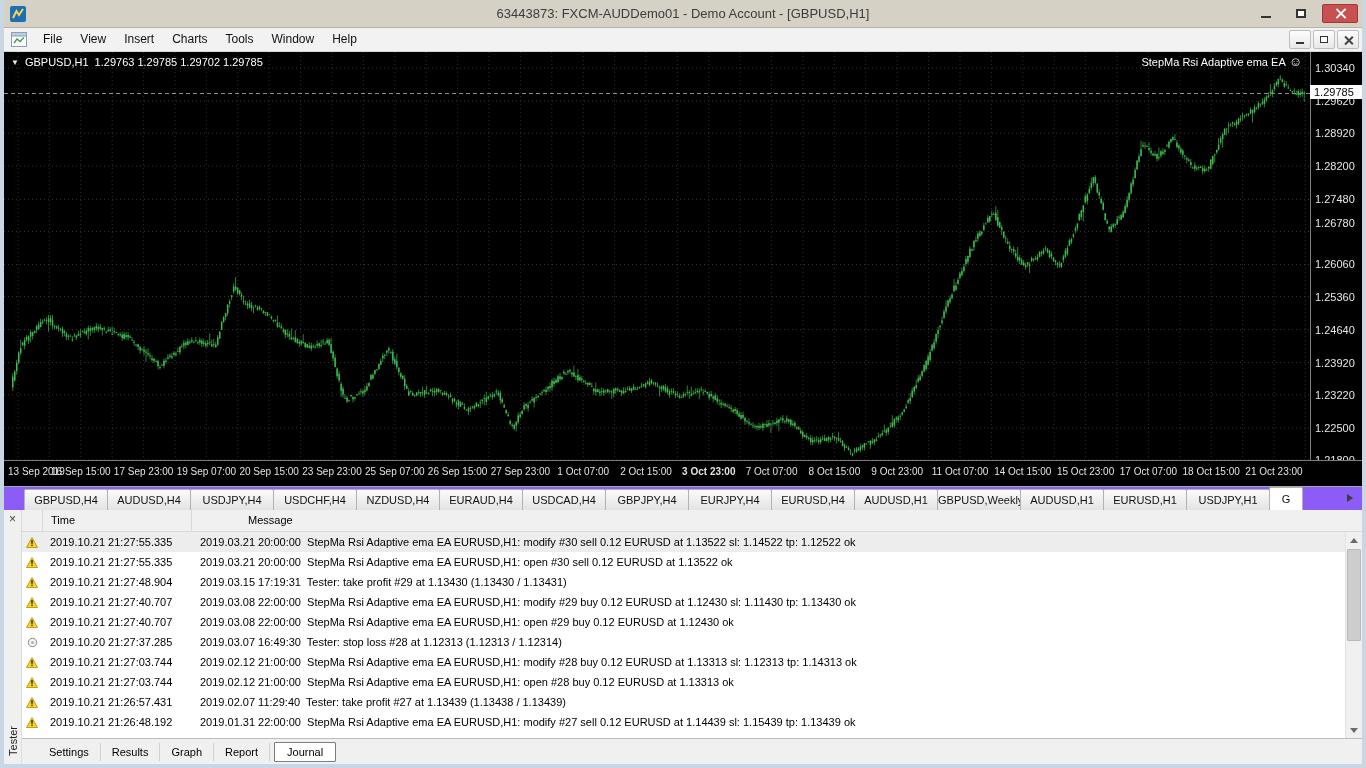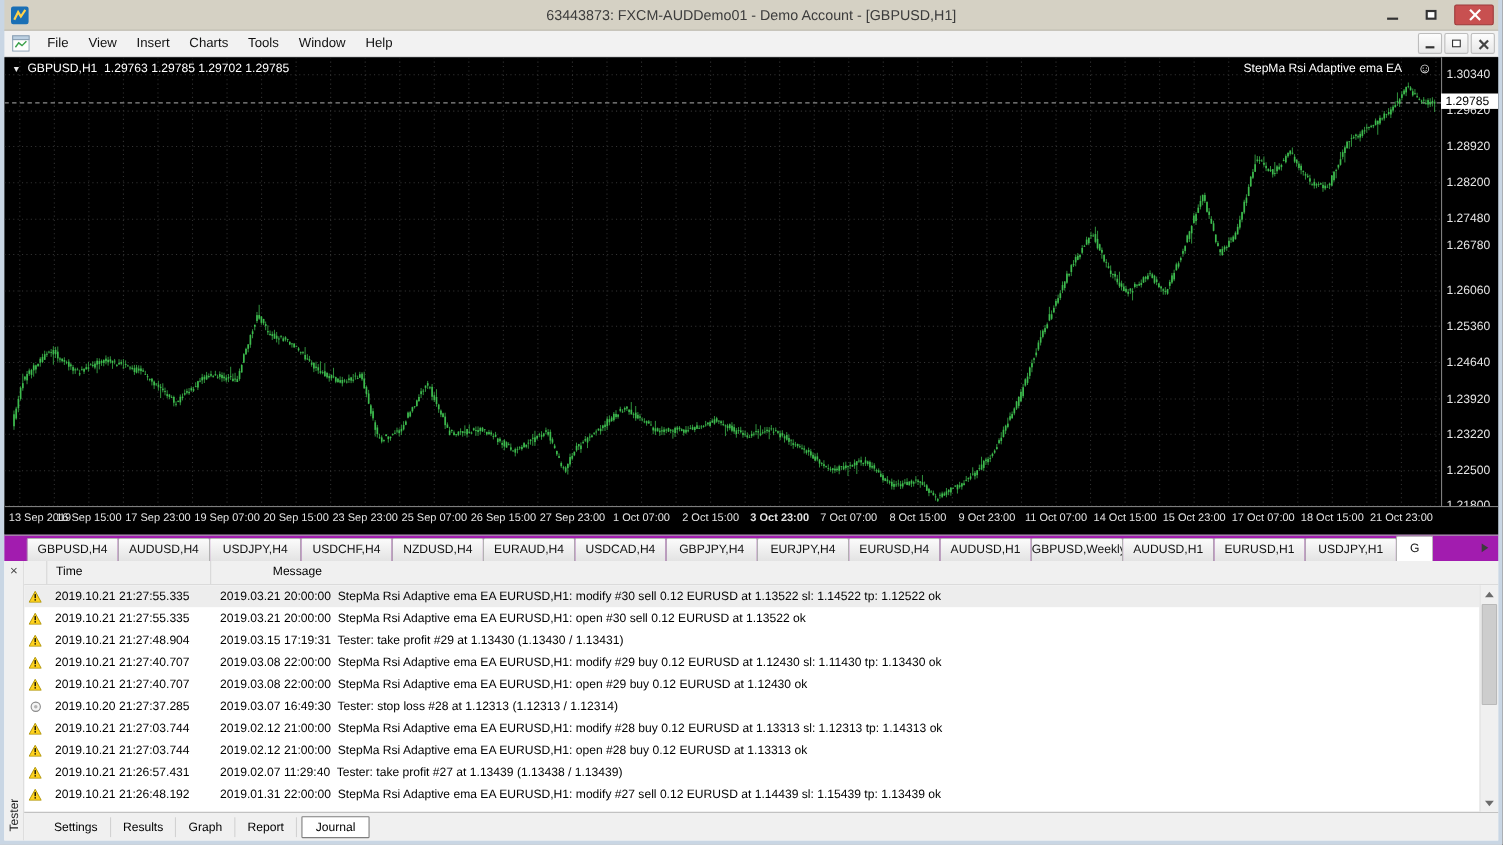--- a/index.html
+++ b/index.html
@@ -39,33 +39,33 @@
   .glyph-min.small { width:8px; height:2px; margin-top:7px; }
   .glyph-max.small { width:8px; height:7px; border-width:1.5px; }
 
   
   .chart { height:434px; background:#000; position:relative; overflow:hidden; flex:none; }
   #chart-svg { position:absolute; left:0; top:0; }
   .symbol-info { position:absolute; left:7px; top:4px; color:#fff; font-size:11px;
     display:flex; align-items:center; gap:6px; z-index:4; white-space:pre; }
   .symbol-info .dd { font-size:8px; color:#e8e8e8; }
   .ea-label { position:absolute; right:60px; top:3px; color:#fff; font-size:11px;
-    display:flex; align-items:center; gap:14px; z-index:4; }
+    display:flex; align-items:center; gap:3px; z-index:4; }
   .ea-smiley { font-size:13px; line-height:13px; }
   .price-axis { position:absolute; top:0; right:0; bottom:26px; width:52px;
     border-left:1px solid #7d7d7d; font-size:11px; color:#e6e6e6; z-index:3; background:#000; }
   .price-label { position:absolute; left:4px; white-space:nowrap; }
   .price-tag { position:absolute; right:0; width:52px; background:#fff; color:#000;
     font-size:11px; padding:1px 0 1px 4px; z-index:5; }
   .time-axis { position:absolute; left:0; right:0; bottom:0; height:26px;
     border-top:1px solid #7d7d7d; color:#e2e2e2; font-size:10px; background:#000; z-index:3; }
   .time-label { position:absolute; top:5px; white-space:nowrap; }
 
   
-  .sym-tabs { height:24px; background:#a21caf; border-top:1px solid #a8a8a8;
+  .sym-tabs { height:24px; background:#8b5cf6; border-top:1px solid #a8a8a8;
     display:flex; align-items:flex-end; padding-left:20px; position:relative; flex:none; }
   .sym-tabs-list { display:flex; align-items:flex-end; }
   .sym-tab { height:21px; line-height:20px; width:84px; text-align:center; font-size:11px;
     color:#111; background:linear-gradient(#fbfbfb,#e3e3e3); border:1px solid #b2b2b2;
     border-bottom:none; border-radius:2px 2px 0 0; margin-right:-1px; white-space:nowrap;
     overflow:hidden; cursor:default; }
   .sym-tab.active { background:#fff; height:23px; line-height:22px; width:34px; z-index:2; }
   .tab-scroll { position:absolute; right:3px; bottom:3px; width:18px; height:18px;
     display:flex; align-items:center; justify-content:center; }
   .tri-right { width:0; height:0; border-top:4px solid transparent;

